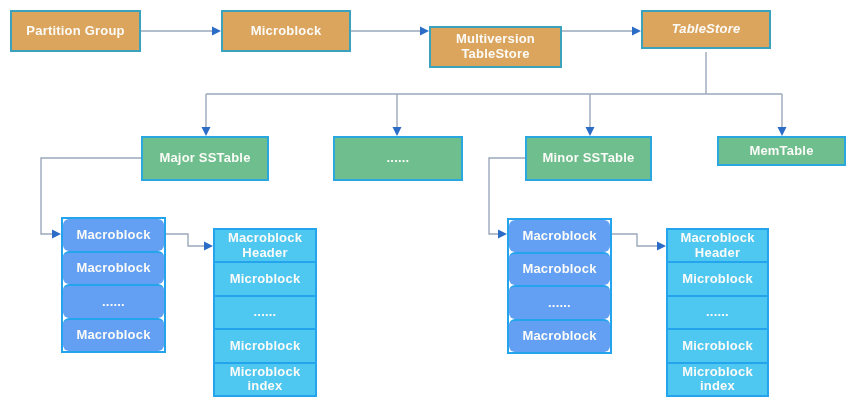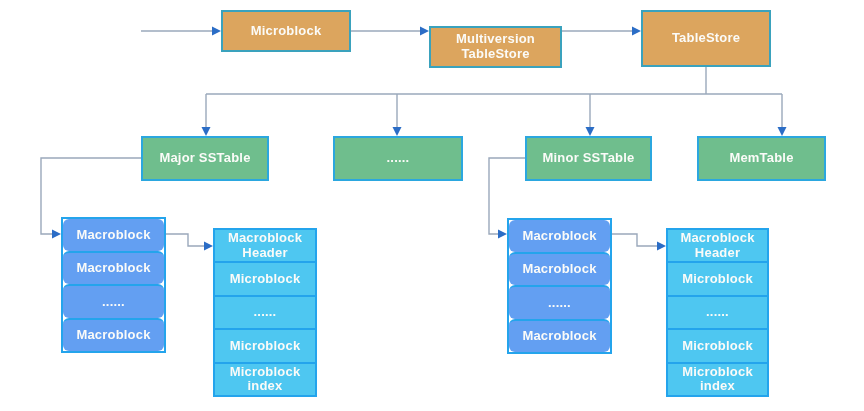--- a/index.html
+++ b/index.html
@@ -105,28 +105,29 @@
       <path d="M507,234 l-9,-4.5 v9 z"></path>
       <path d="M666,246 l-9,-4.5 v9 z"></path>
 
       <path d="M206,136 l-4.5,-9 h9 z"></path>
       <path d="M397,136 l-4.5,-9 h9 z"></path>
       <path d="M590,136 l-4.5,-9 h9 z"></path>
       <path d="M782,136 l-4.5,-9 h9 z"></path>
     </g>
   </svg>
 
+  <div class="node flow-box" style="left:10px; top:10px; width:131px; height:42px;">Partition Group</div>
   <div class="node flow-box" style="left:221px; top:10px; width:130px; height:42px;">Microblock</div>
   <div class="node flow-box" style="left:429px; top:10px; width:133px; height:42px;margin-top:16px;">Multiversion TableStore</div>
-  <div class="node flow-box" style="left:641px; top:10px; width:130px; height:57px;">TableStore</div>
+  <div class="node flow-box" style="left:641px; top:10px; width:130px; height:39px;font-style:italic;">TableStore</div>
 
   <div class="node table-box" style="left:141px; top:136px; width:128px; height:45px;">Major SSTable</div>
   <div class="node table-box" style="left:333px; top:136px; width:130px; height:45px;">......</div>
   <div class="node table-box" style="left:525px; top:136px; width:127px; height:45px;">Minor SSTable</div>
-  <div class="node table-box" style="left:697px; top:136px; width:129px; height:45px;">MemTable</div>
+  <div class="node table-box" style="left:717px; top:136px; width:129px; height:30px;">MemTable</div>
 
   <div class="stack macro" style="left:61px; top:217px; width:105px; height:136px;">
     <div class="cell">Macroblock</div>
     <div class="cell">Macroblock</div>
     <div class="cell">......</div>
     <div class="cell">Macroblock</div>
   </div>
 
   <div class="stack micro" style="left:213px; top:228px; width:104px; height:169px;">
     <div class="cell">Macroblock Header</div>

